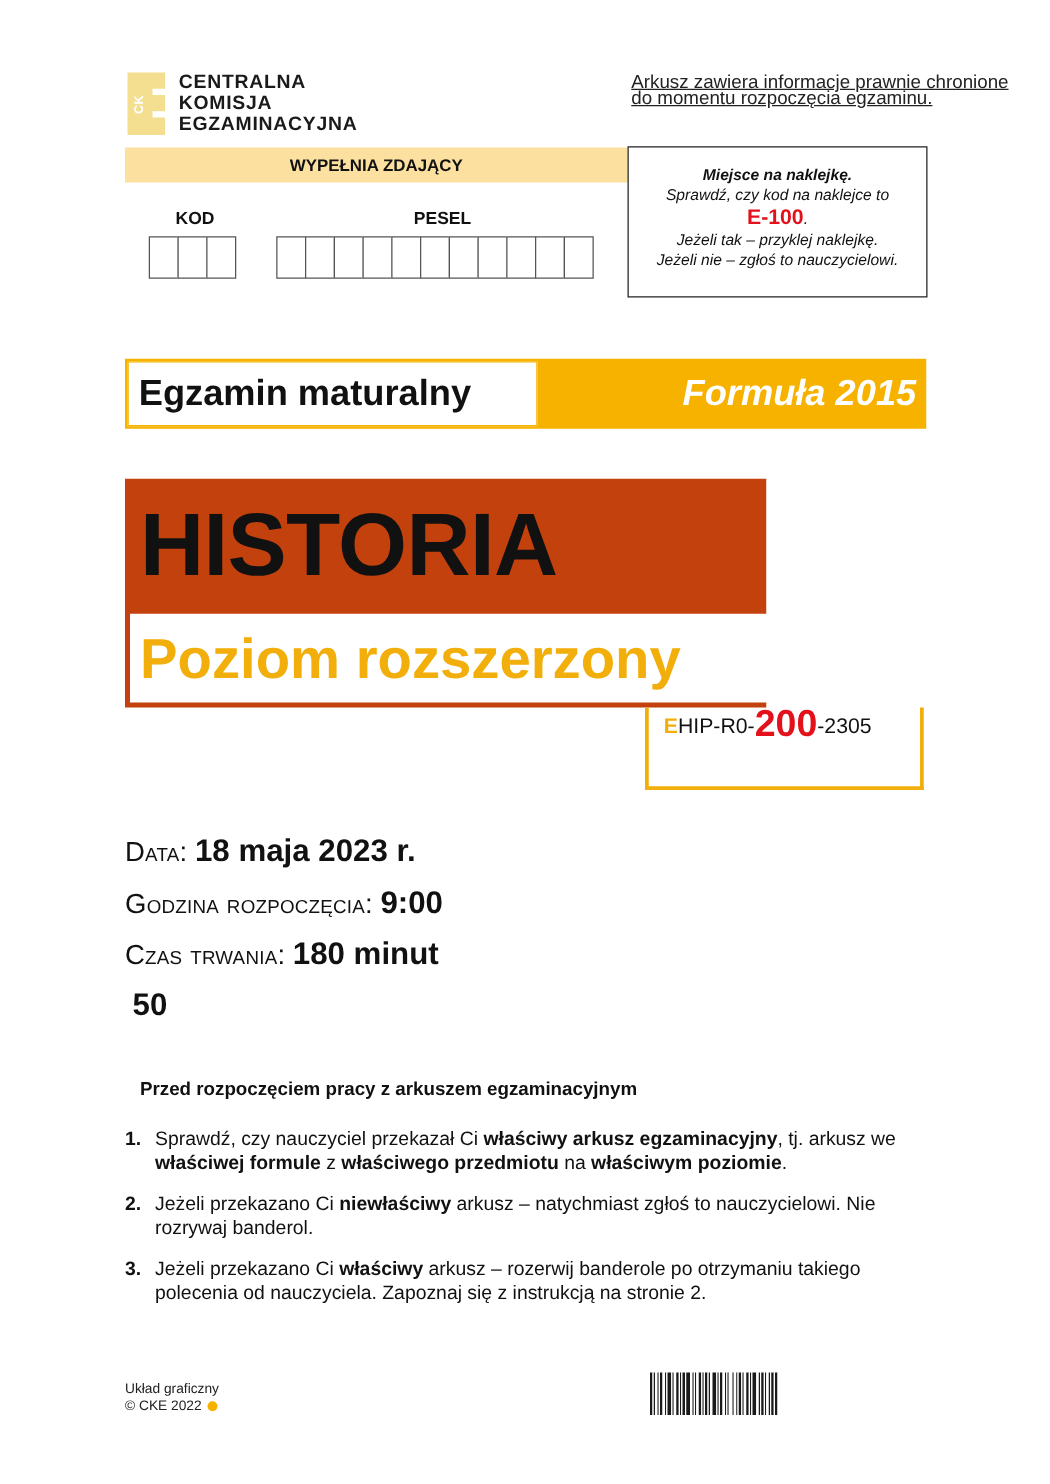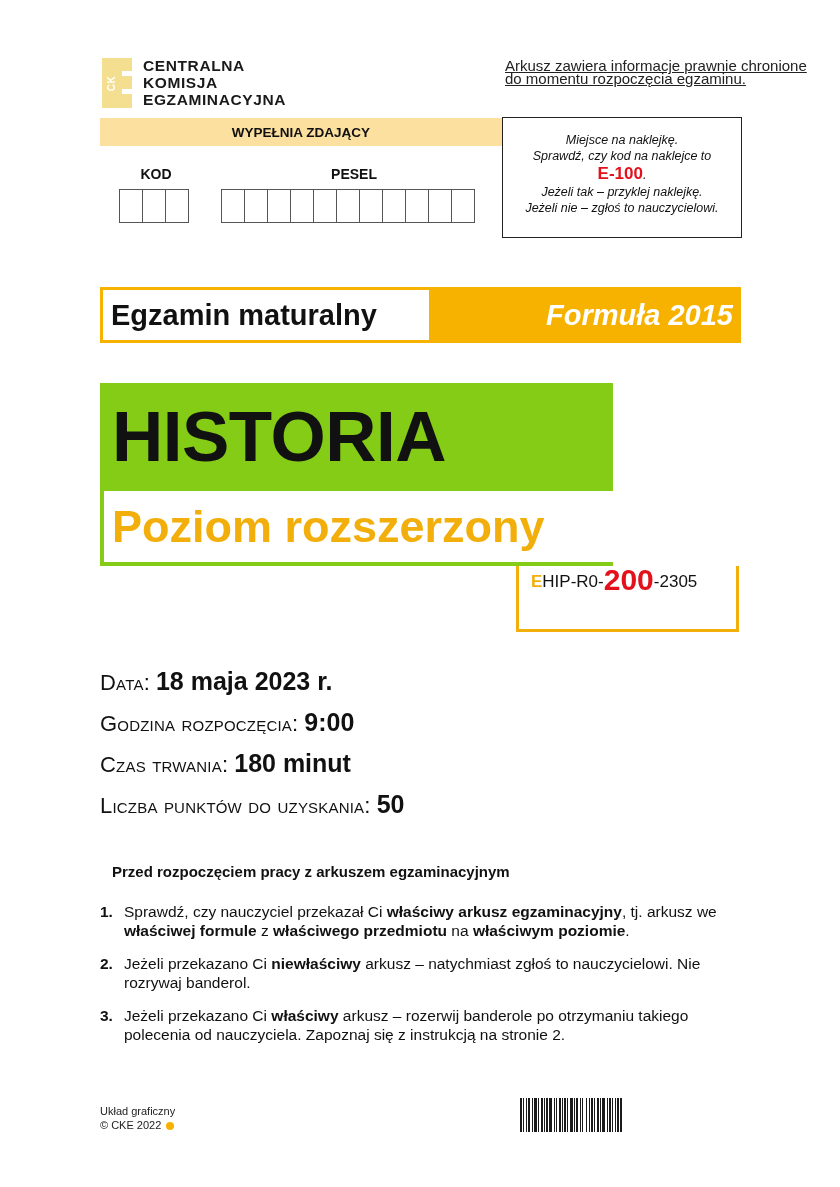--- a/index.html
+++ b/index.html
@@ -22,30 +22,30 @@
     .fill-bar { left: 100px; top: 118px; width: 402px; height: 28px; background: #fbe0a0; display: flex; align-items: center; justify-content: center; font-weight: bold; font-size: 13.5px; }
     .kod-label { left: 100px; top: 166px; width: 112px; text-align: center; font-weight: bold; font-size: 14px; }
     .pesel-label { left: 220px; top: 166px; width: 268px; text-align: center; font-weight: bold; font-size: 14px; }
     .boxes { display: flex; }
     .boxes .cell { width: 24px; height: 34px; border: 1px solid #555; margin-left: -1px; background: #fff; }
     .kod-boxes { left: 120px; top: 189px; }
     .pesel-boxes { left: 222px; top: 189px; }
 
     
     .sticker { left: 502px; top: 117px; width: 240px; height: 121px; border: 1.5px solid #222; text-align: center; font-style: italic; font-size: 12.5px; line-height: 16px; padding-top: 14px; }
-    .sticker .t1 { font-weight: normal; }
+    .sticker .t1 { font-weight: bold; }
     .sticker .code { font-style: normal; font-weight: bold; color: #e3111b; font-size: 17px; line-height: 20px; }
 
     
     .exam-bar { left: 100px; top: 287px; width: 641px; height: 56px; background: #f7b200; }
     .exam-left { position: absolute; left: 2px; top: 2px; width: 328px; height: 52px; background: #fff; border: 1px solid #f7b200; display: flex; align-items: center; padding-left: 8px; font-weight: bold; font-size: 29px; color: #111; }
     .exam-right { position: absolute; right: 8px; top: 0; height: 56px; display: flex; align-items: center; font-weight: bold; font-style: italic; font-size: 29px; color: #fff; }
 
     
-    .subject { left: 100px; top: 383px; width: 513px; height: 183px; background: #84cc16; }
+    .subject { left: 100px; top: 383px; width: 513px; height: 183px; background: #c2410c; }
     .subject-title { position: absolute; left: 12px; top: 14px; font-weight: bold; font-size: 71px; line-height: 80px; color: #111; letter-spacing: -0.5px; }
     .subject-level { position: absolute; left: 4px; top: 108px; width: 633px; height: 71px; background: #fff; display: flex; align-items: center; padding-left: 8px; font-weight: bold; font-size: 45px; color: #f2ae0a; }
 
     .symbol-box { left: 516px; top: 566px; width: 223px; height: 66px; border: 3px solid #f2ae0a; border-top: none; padding-left: 12px; }
     .symbol-label { font-style: italic; font-size: 20px; color: #f2ae0a; line-height: 26px; margin-top: 2px; }
     .symbol-code { font-size: 17px; line-height: 28px; color: #111; white-space: nowrap; }
     .symbol-code .e { color: #f2ae0a; font-weight: bold; }
     .symbol-code .num { color: #e3111b; font-weight: bold; font-size: 30px; vertical-align: -3px; }
 
     
@@ -139,21 +139,20 @@
   </div>
   <div class="info-row">
     <span class="info-label">Godzina rozpoczęcia:</span>
     <span class="info-value">9:00</span>
   </div>
   <div class="info-row">
     <span class="info-label">Czas trwania:</span>
     <span class="info-value">180 minut</span>
   </div>
   <div class="info-row">
-    <span class="info-label">Liczba punktów do uzyskania:</span>
     <span class="info-value">50</span>
   </div>
 </div>
 
 <div class="abs instr-heading">Przed rozpoczęciem pracy z arkuszem egzaminacyjnym</div>
 <div class="abs instr-list" id="instr-list">
     <div class="instr-item">
       <div class="instr-num">1.</div>
       <div class="instr-text"><span>Sprawdź, czy nauczyciel przekazał Ci </span><b>właściwy arkusz egzaminacyjny</b><span>, tj. arkusz we </span><b>właściwej formule</b><span> z </span><b>właściwego przedmiotu</b><span> na </span><b>właściwym poziomie</b><span>.</span></div>
     </div>

